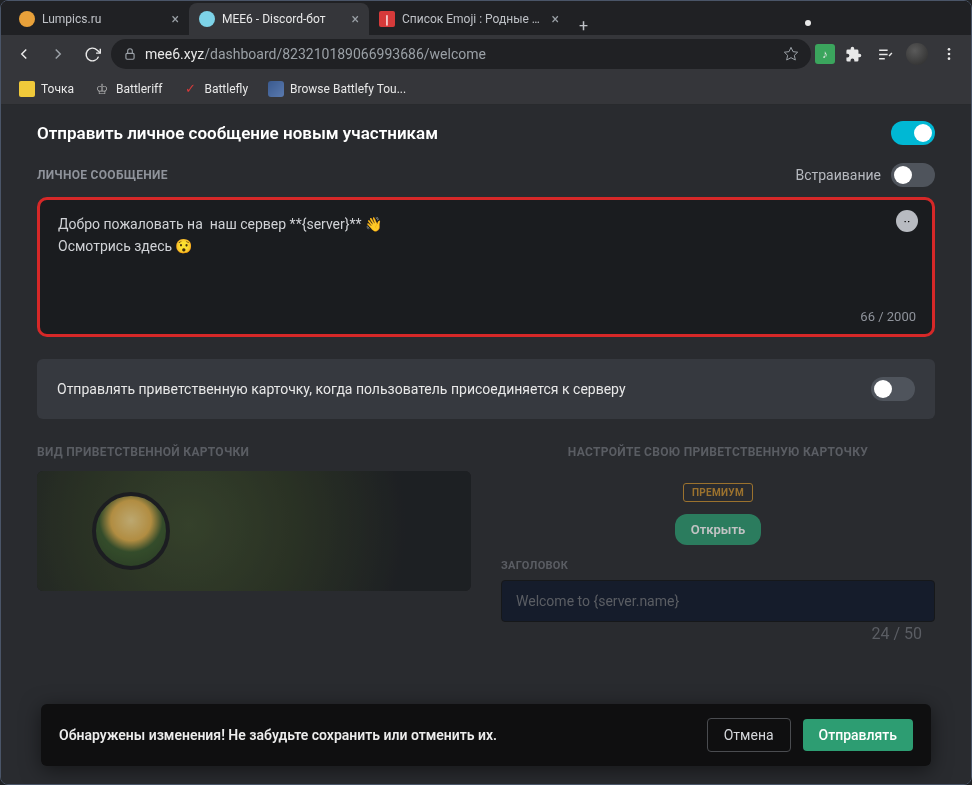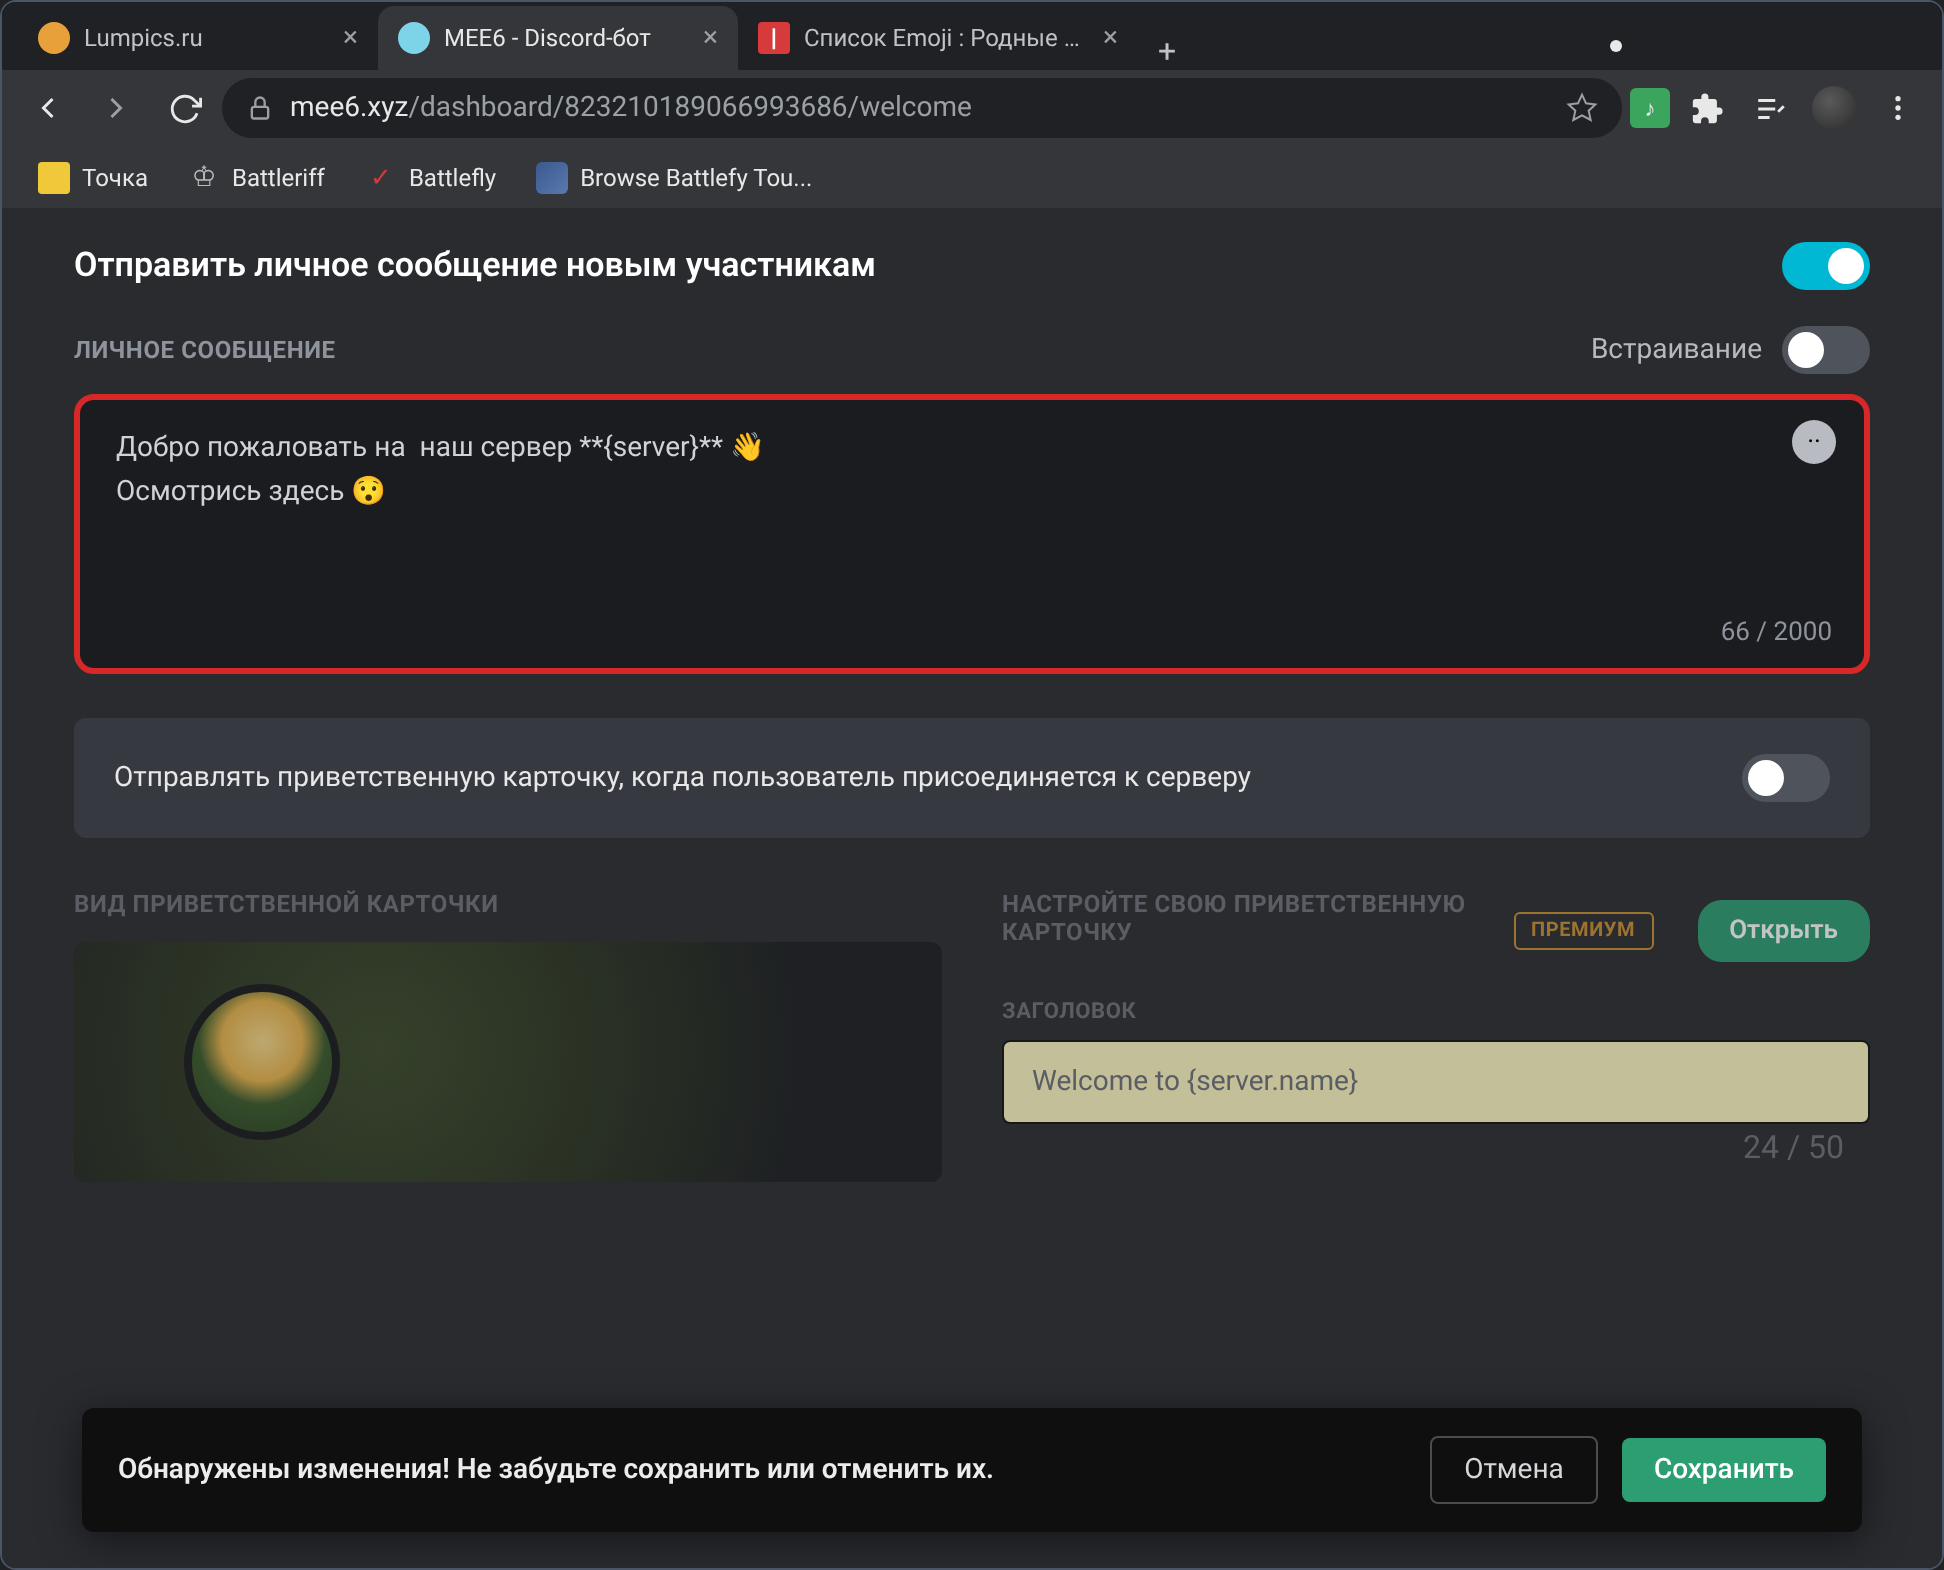--- a/index.html
+++ b/index.html
@@ -63,27 +63,27 @@
 .card-section { background: #36393f; border-radius: 6px; padding: 18px 20px; margin-top: 22px; display: flex; justify-content: space-between; align-items: center; }
 .card-label { color: #e8e8e8; font-size: 14px; }
 
 .lower { display: flex; gap: 30px; margin-top: 26px; opacity: 0.72; }
 .col { flex: 1; }
 .dim-heading { color: #6e7178; font-size: 12px; font-weight: 700; letter-spacing: 0.3px; margin-bottom: 12px; }
 .preview-card { background: #18191c; border-radius: 6px; height: 120px; display: flex; align-items: center; justify-content: flex-start; padding-left: 55px; position: relative; overflow: hidden; }
 .preview-bg { position: absolute; inset: 0; background: radial-gradient(circle at 35% 45%, #3b4a2a 0%, #2a3320 40%, #1a1c1f 75%); }
 .preview-avatar { width: 78px; height: 78px; border-radius: 50%; background: radial-gradient(circle at 50% 35%, #f7d98a 0%, #e8b44a 35%, #3a5a2a 55%, #2a4020 100%); border: 4px solid #18191c; position: relative; z-index: 1; }
 
-.right-head { display: flex; align-items: center; gap: 22px; margin-bottom: 14px; }
+.right-head { display: flex; align-items: center; gap: 12px; margin-bottom: 14px; flex-direction: column; }
 .right-head-text { flex: 1; }
 .premium-badge { border: 1px solid #c98f2f; color: #c98f2f; font-size: 10px; font-weight: 700; padding: 3px 8px; border-radius: 3px; letter-spacing: 0.3px; }
 .open-btn { background: #2d9d72; color: #fff; font-size: 13px; font-weight: 600; padding: 8px 16px; border-radius: 12px; }
 
 .field-label { color: #6e7178; font-size: 11px; font-weight: 700; letter-spacing: 0.3px; margin-bottom: 8px; }
-.input-box { background: #fef9c3; border: 1px solid #101113; border-radius: 4px; padding: 12px 14px; color: #6e7178; font-size: 14px; position: relative; }
+.input-box { background: #0f172a; border: 1px solid #101113; border-radius: 4px; padding: 12px 14px; color: #6e7178; font-size: 14px; position: relative; }
 .input-count { position: absolute; right: 12px; bottom: -22px; color: #6e7178; font-size: 16px; }
 
 
 .save-bar { position: absolute; bottom: 18px; left: 40px; right: 40px; background: #0f0f10; border-radius: 6px; padding: 14px 18px; display: flex; align-items: center; gap: 12px; box-shadow: 0 4px 20px rgba(0,0,0,0.5); }
 .save-text { flex: 1; color: #ececec; font-size: 14px; font-weight: 600; }
 .btn-cancel { background: transparent; border: 1px solid #4a4c50; color: #d5d7db; padding: 8px 16px; border-radius: 4px; font-size: 14px; }
 .btn-save { background: #2d9d72; color: #fff; padding: 8px 16px; border-radius: 4px; font-size: 14px; font-weight: 500; border: none; }
 
 .nav-dot { width: 6px; height: 6px; border-radius: 50%; background: #e8e8e8; position: absolute; top: 50%; transform: translateY(-50%); }
 </style>
@@ -262,16 +262,16 @@
             <div class="input-count">24 / 50</div>
           </div>
         </div>
       </div>
 
     </div>
 
     <div class="save-bar">
       <div class="save-text">Обнаружены изменения! Не забудьте сохранить или отменить их.</div>
       <button class="btn-cancel">Отмена</button>
-      <button class="btn-save">Сохранить</button>
+      <button class="btn-save">Отправлять</button>
     </div>
   </div>
 </div>
 
 </body></html>

